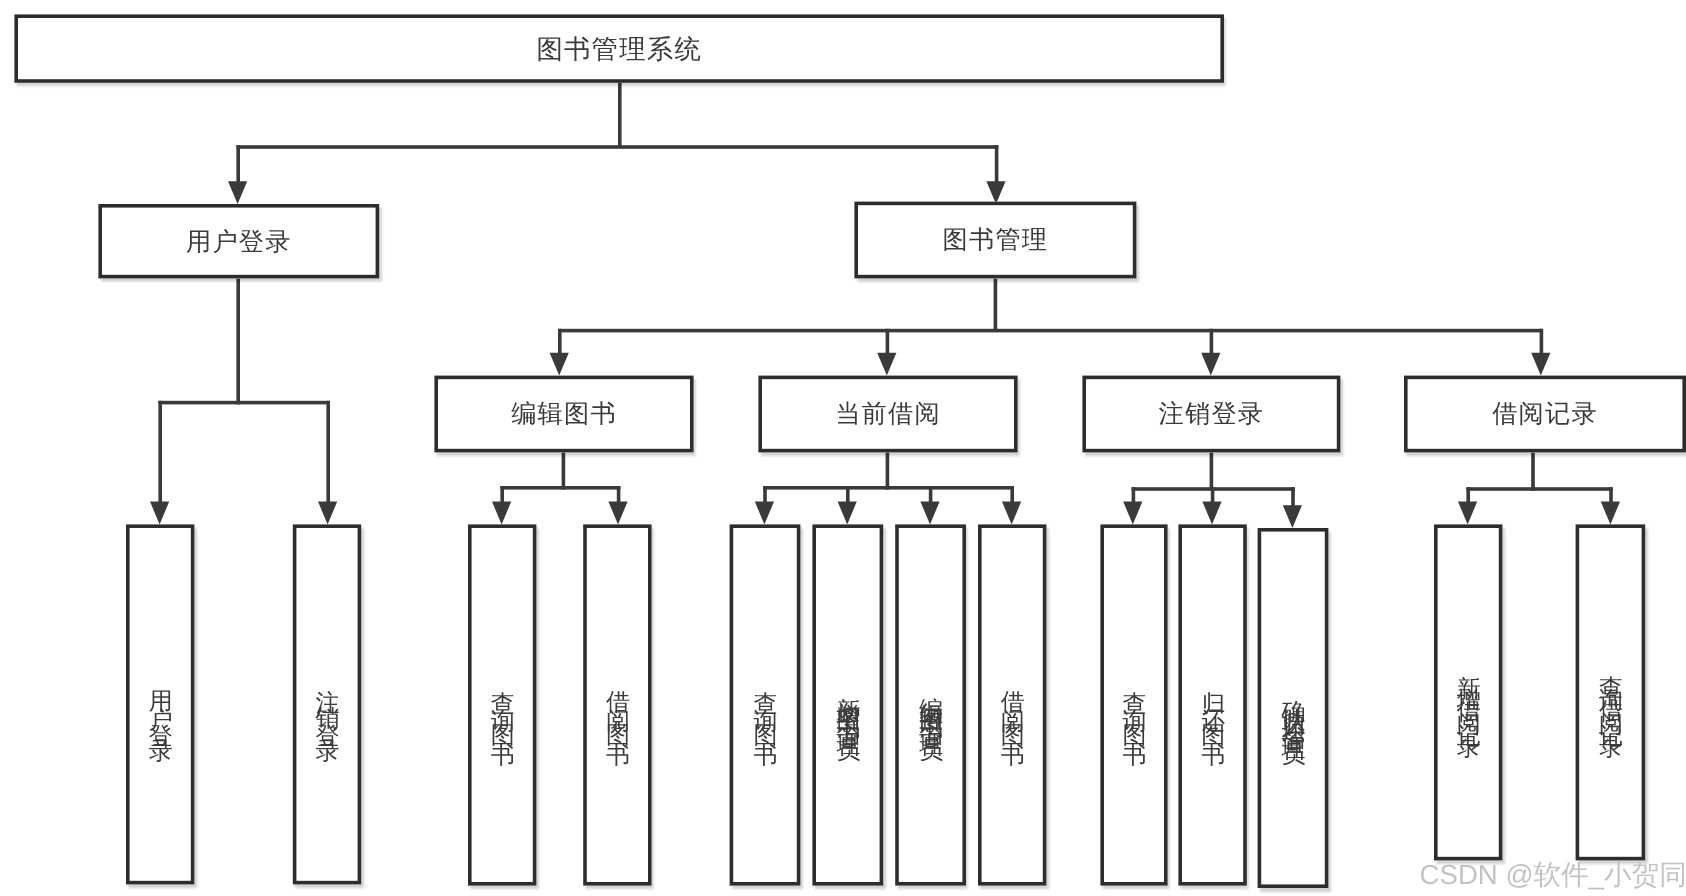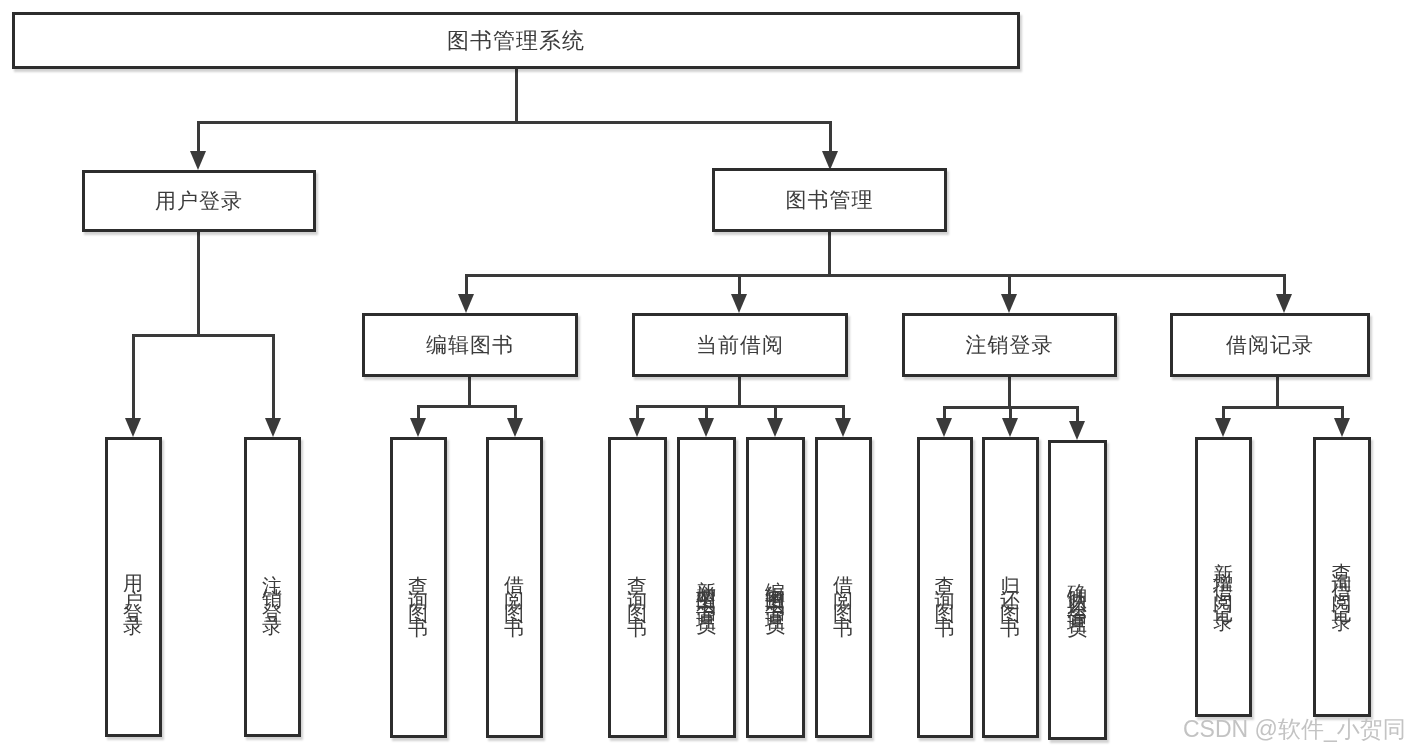--- a/index.html
+++ b/index.html
@@ -67,21 +67,21 @@
 
   <div class="box hbox" style="left:362px;top:313px;width:216px;height:64px;">
     <span>编辑图书</span>
   </div>
   <div class="box hbox" style="left:632px;top:313px;width:216px;height:64px;">
     <span>当前借阅</span>
   </div>
   <div class="box hbox" style="left:902px;top:313px;width:215px;height:64px;">
     <span>注销登录</span>
   </div>
-  <div class="box hbox" style="left:1170px;top:313px;width:200px;height:64px;">
+  <div class="box hbox" style="left:1170px;top:313px;width:235px;height:64px;">
     <span>借阅记录</span>
   </div>
 
   <div class="box vbox" style="left:105px;top:437px;width:57px;height:300px;">
     <span class="t">用户登录</span>
   </div>
   <div class="box vbox" style="left:244px;top:437px;width:57px;height:300px;">
     <span class="t">注销登录</span>
   </div>
 

